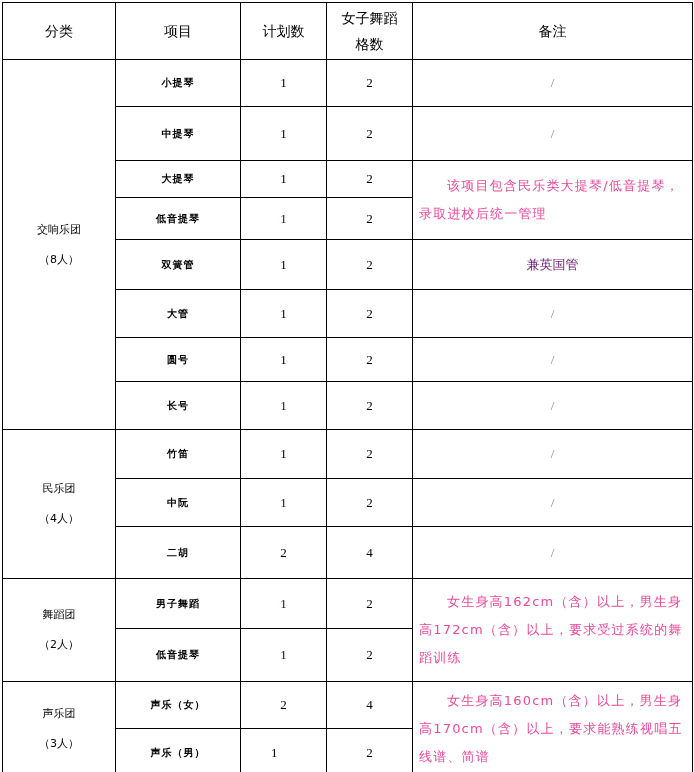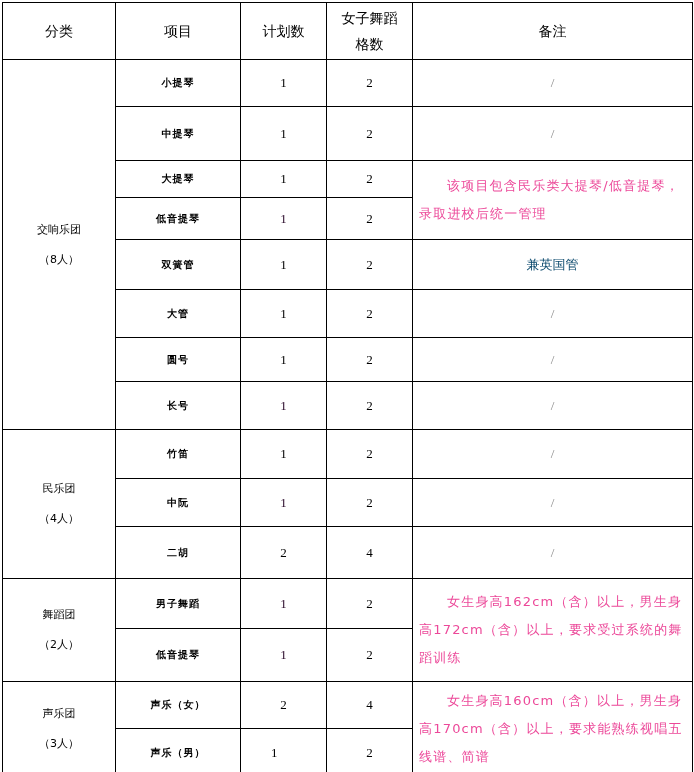--- a/index.html
+++ b/index.html
@@ -5,21 +5,21 @@
   html, body { margin: 0; padding: 0; background: #ffffff; }
   body { width: 694px; height: 772px; position: relative; overflow: hidden;
          font-family: "DejaVu Sans", "Liberation Sans", sans-serif; color: #000; }
   table { position: absolute; left: 2px; top: 2px; border-collapse: collapse; table-layout: fixed; width: 690px; padding-left: 12px; }
   td, th { border: 1.3px solid #000; padding: 0; text-align: center; vertical-align: middle; font-weight: normal; }
   th { font-size: 14px; height: 56px; line-height: 26px; }
   td.cat { font-size: 11px; line-height: 30px; }
   td.item { font-size: 10px; font-weight: bold; letter-spacing: 1px; }
   td.num { font-family: "Liberation Serif", "DejaVu Serif", serif; font-size: 13px; }
   td.num.p { color: #2a0a2a; }
-  td.note { font-size: 13px; color: #0c4a6e; }
+  td.note { font-size: 13px; color: #701a75; }
   td.note.slash { color: #888; font-family: "Liberation Serif", serif; }
   td.note.para { text-align: left; padding: 2px 6px 2px 6px; line-height: 28px; letter-spacing: 1.2px; font-size: 13px; color: #ec4899; }
   td.note.para .ind { display: inline-block; width: 28px; }
 </style>
 </head>
 <body>
 
 <table>
   <colgroup>
     <col style="width:113px">

